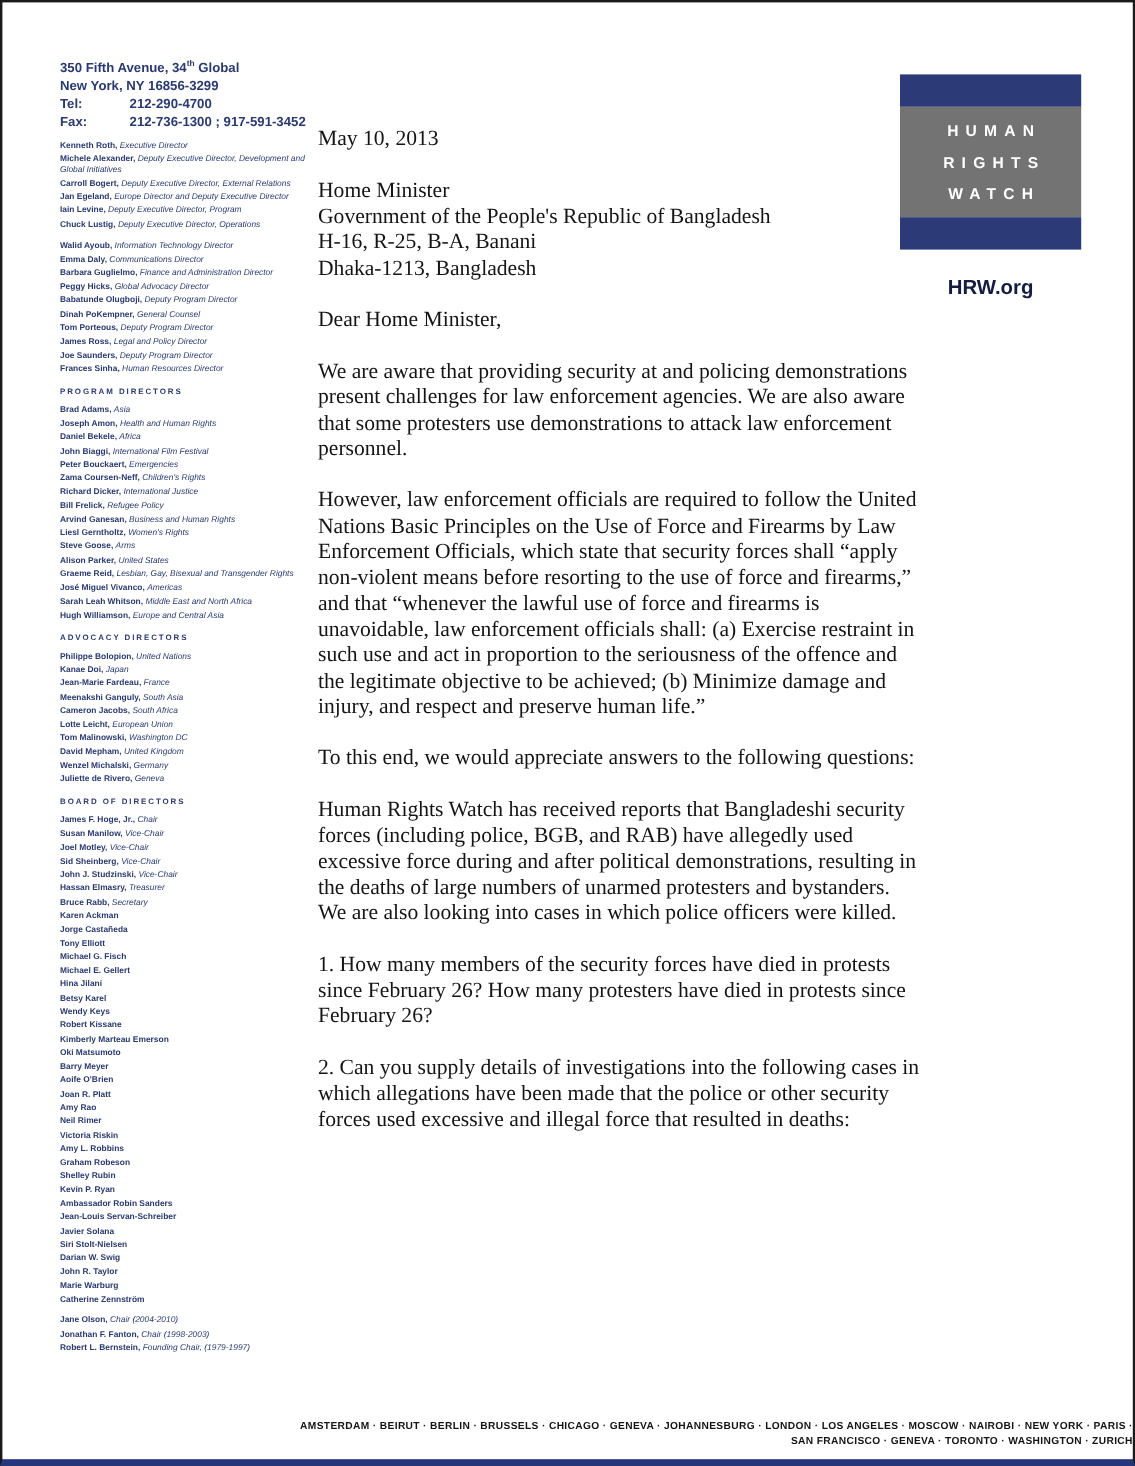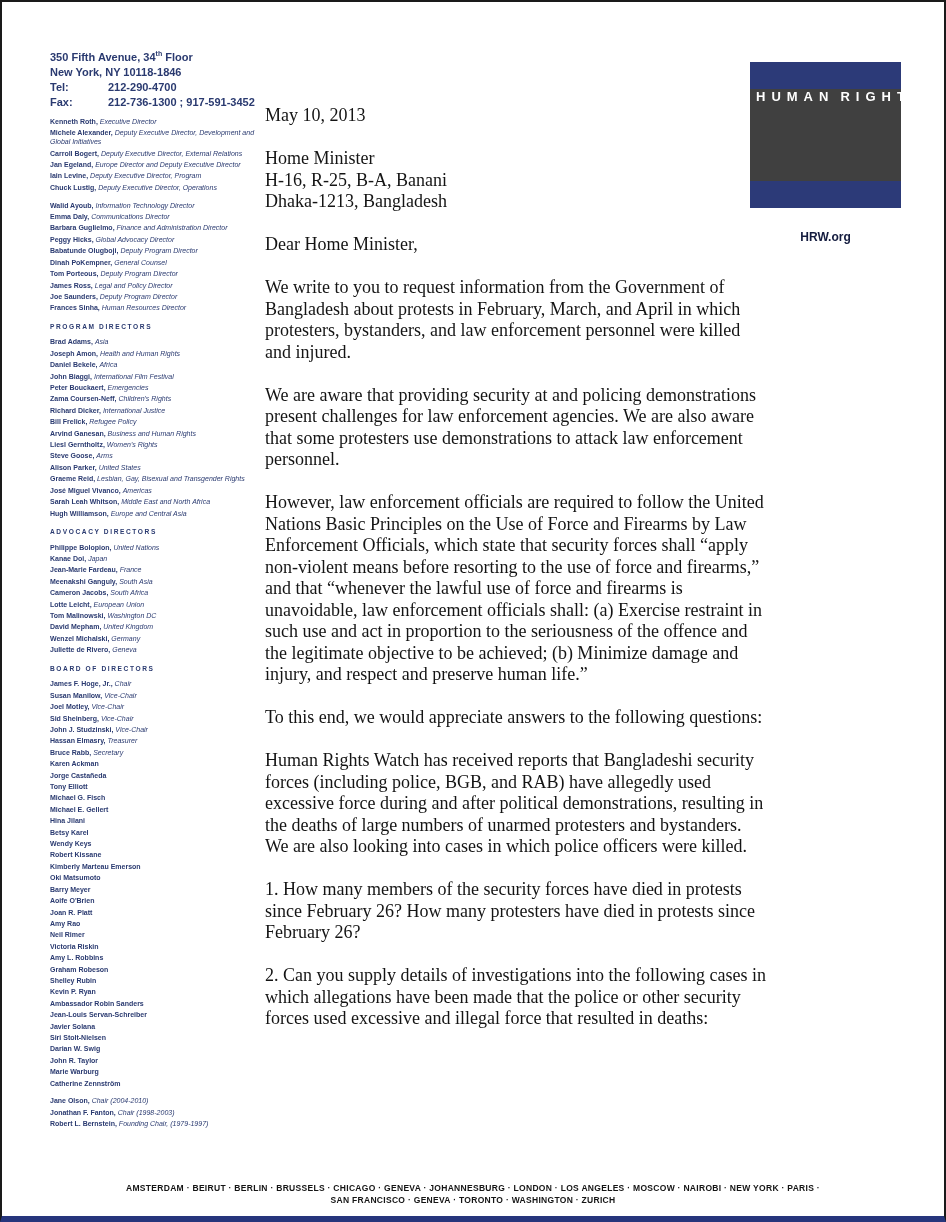--- a/index.html
+++ b/index.html
@@ -38,40 +38,40 @@
     font-family:"Liberation Serif", serif; font-size:18px;
     line-height:21.5px; color:#141414;
   }
   .letter p { margin:0 0 21.5px; }
   .recipient { margin-bottom:21.5px; }
   
   .logo-wrap { position:absolute; left:748px; top:60px; width:151px; text-align:center; }
   .logo-box { width:151px; height:146px; display:flex; flex-direction:column; }
   .logo-band { height:27px; background:#2c3a78; }
   .logo-mid {
-    flex:1; background:#404040; color:#ffffff;
-    display:flex; flex-direction:row; justify-content:space-evenly;
+    flex:1; background:#737373; color:#ffffff;
+    display:flex; flex-direction:column; justify-content:space-evenly;
     font-weight:bold; font-size:13px; letter-spacing:6px; text-indent:6px;
   }
-  .hrw-org { margin-top:22px; color:#141c3f; font-weight:bold; font-size:12px; }
+  .hrw-org { margin-top:22px; color:#141c3f; font-weight:bold; font-size:17px; }
   
   .footer {
-    position:absolute; left:0; right:0; bottom:10px; text-align:center;
+    position:absolute; left:0; right:0; bottom:10px; text-align:right;
     font-size:8.5px; font-weight:bold; color:#141414; line-height:11.5px;
     letter-spacing:0.3px;
   }
 </style>
 </head>
 <body>
 
 <div class="page">
 
   <div class="contact">
-    <div><span>350 Fifth Avenue, 34</span><sup>th</sup><span> Floor</span></div>
-    <div>New York, NY 10118-1846</div>
+    <div><span>350 Fifth Avenue, 34</span><sup>th</sup><span> Global</span></div>
+    <div>New York, NY 16856-3299</div>
     <div class="row">
       <span class="lbl">Tel:</span>
       <span>212-290-4700</span>
     </div>
     <div class="row">
       <span class="lbl">Fax:</span>
       <span>212-736-1300 ; 917-591-3452</span>
     </div>
   </div>
 
@@ -517,27 +517,27 @@
             </div>
           </div>
       </div>
     </div>
 
   <div class="letter">
     <p>May 10, 2013</p>
     <div class="recipient">
 
         <div>Home Minister</div>
+        <div>Government of the People's Republic of Bangladesh</div>
         <div>H-16, R-25, B-A, Banani</div>
         <div>Dhaka-1213, Bangladesh</div>
       </div>
     <p>Dear Home Minister,</p>
     <div>
 
-    <p>We write to you to request information from the Government of Bangladesh about protests in February, March, and April in which protesters, bystanders, and law enforcement personnel were killed and injured.</p>
         <p>We are aware that providing security at and policing demonstrations present challenges for law enforcement agencies. We are also aware that some protesters use demonstrations to attack law enforcement personnel.</p>
         <p>However, law enforcement officials are required to follow the United Nations Basic Principles on the Use of Force and Firearms by Law Enforcement Officials, which state that security forces shall “apply non-violent means before resorting to the use of force and firearms,” and that “whenever the lawful use of force and firearms is unavoidable, law enforcement officials shall: (a) Exercise restraint in such use and act in proportion to the seriousness of the offence and the legitimate objective to be achieved; (b) Minimize damage and injury, and respect and preserve human life.”</p>
         <p>To this end, we would appreciate answers to the following questions:</p>
         <p>Human Rights Watch has received reports that Bangladeshi security forces (including police, BGB, and RAB) have allegedly used excessive force during and after political demonstrations, resulting in the deaths of large numbers of unarmed protesters and bystanders. We are also looking into cases in which police officers were killed.</p>
         <p>1. How many members of the security forces have died in protests since February 26? How many protesters have died in protests since February 26?</p>
         <p>2. Can you supply details of investigations into the following cases in which allegations have been made that the police or other security forces used excessive and illegal force that resulted in deaths:</p>
       </div>
   </div>
 
   <div class="logo-wrap">

